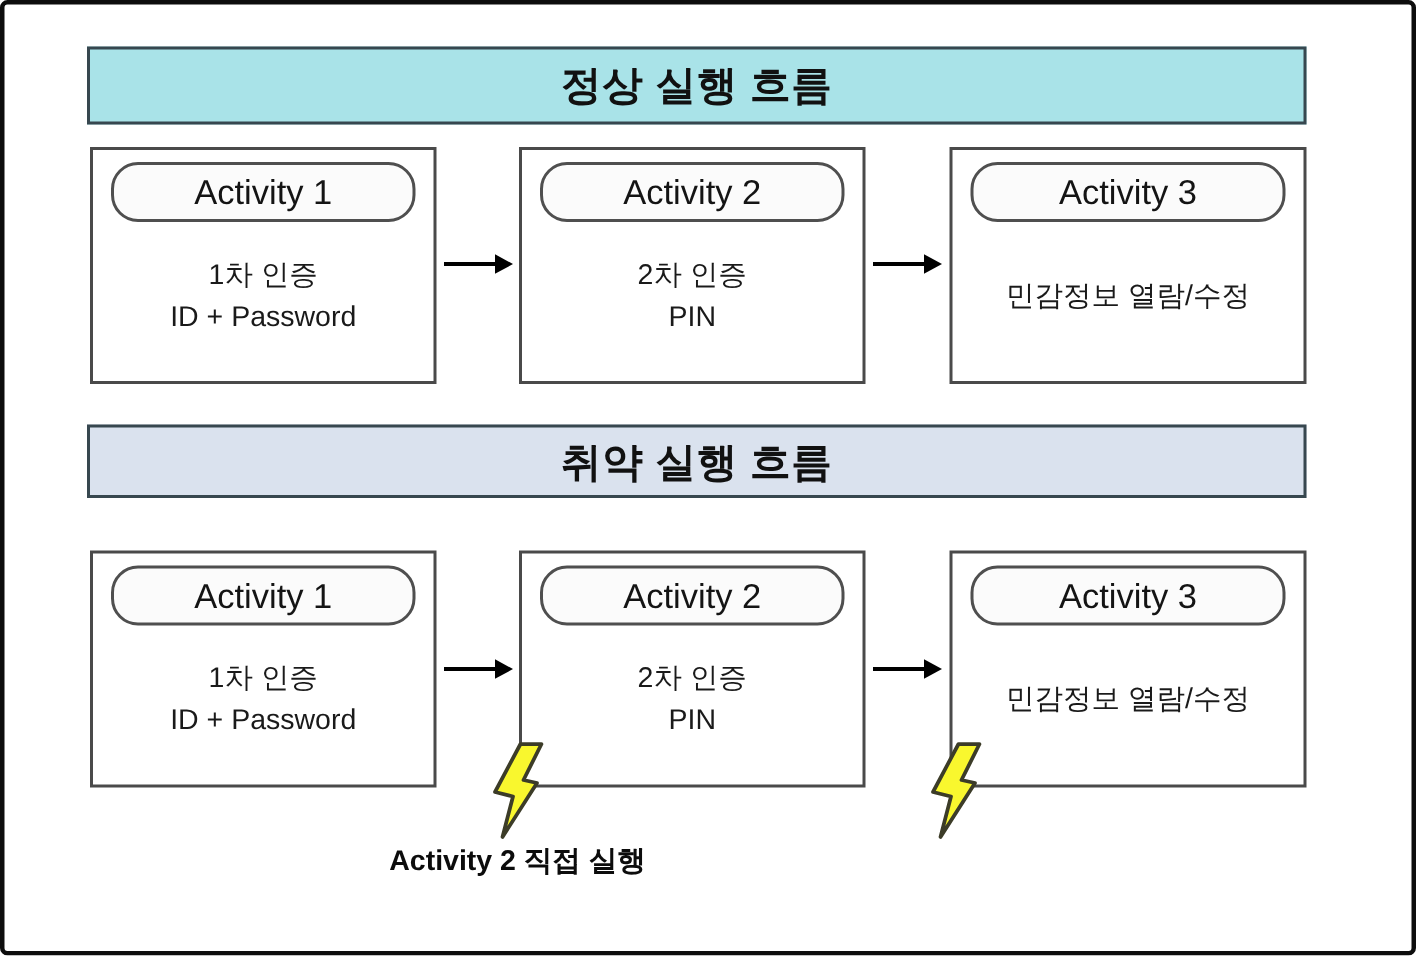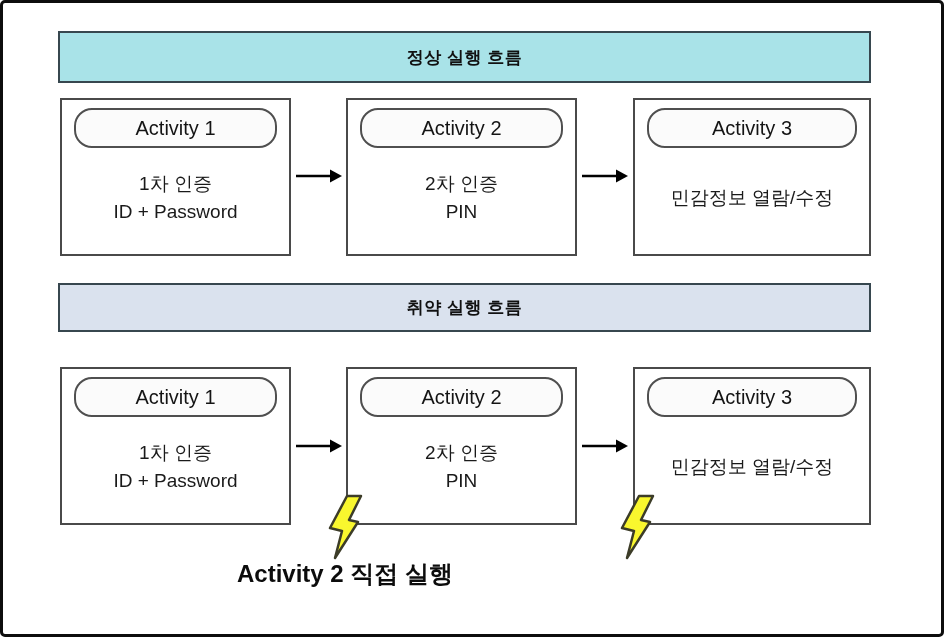--- a/index.html
+++ b/index.html
@@ -5,43 +5,43 @@
   html,body{margin:0;padding:0;background:#ffffff;}
   body{font-family:"Liberation Sans","DejaVu Sans",sans-serif;color:#111;}
   .canvas{
     position:relative;width:944px;height:637px;background:#fff;
     border:3px solid #0d0d0d;border-radius:5px;box-sizing:border-box;overflow:hidden;
   }
   .flow-header{
     position:absolute;left:55px;width:813px;height:52px;
     border:2px solid #37474f;box-sizing:border-box;
     display:flex;align-items:center;justify-content:center;
-    font-size:17px;font-weight:bold;letter-spacing:.5px;
+    font-size:27px;font-weight:bold;letter-spacing:.5px;
   }
   .activity-box{
     position:absolute;height:158px;background:#ffffff;
     border:2px solid #4a4a4a;box-sizing:border-box;
     display:flex;flex-direction:column;
   }
   .activity-pill{
     margin:8px 12px 0 12px;height:36px;flex:0 0 auto;
     border:2px solid #4f4f4f;border-radius:18px;background:#fbfbfb;
     display:flex;align-items:center;justify-content:center;
-    font-size:20px;color:#141414;
+    font-size:23px;color:#141414;
   }
   .activity-content{
     flex:1;display:flex;flex-direction:column;align-items:center;justify-content:center;
     font-size:19px;line-height:1.45;color:#1a1a1a;text-align:center;padding-bottom:6px;
   }
   .flow-arrow{position:absolute;width:48px;height:18px;}
   .bolt{position:absolute;width:46px;height:68px;}
   .attack-label{
     position:absolute;width:320px;height:30px;top:556px;
     display:flex;align-items:center;justify-content:center;
-    font-size:24px;font-weight:bold;color:#0c0c0c;
+    font-size:19px;font-weight:bold;color:#0c0c0c;
   }
 </style>
 </head>
 <body>
 
 <div class="canvas">
 
   <div class="flow-header" style="top: 28px; background-color: rgb(169, 227, 232);">
     <span>정상 실행 흐름</span>
   </div>

